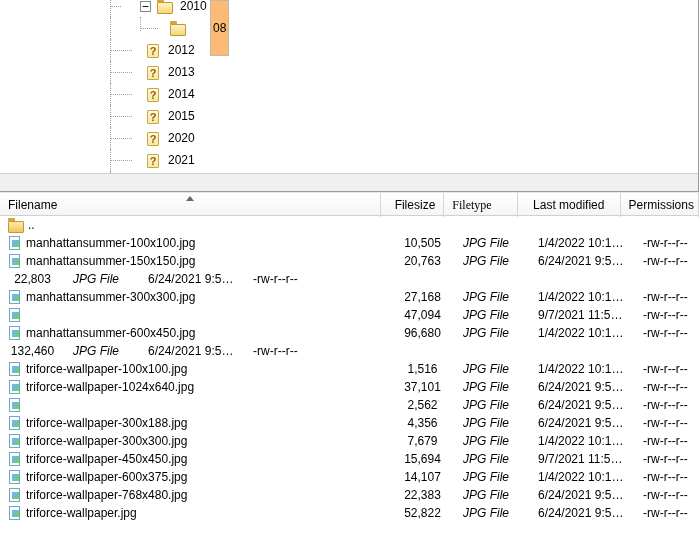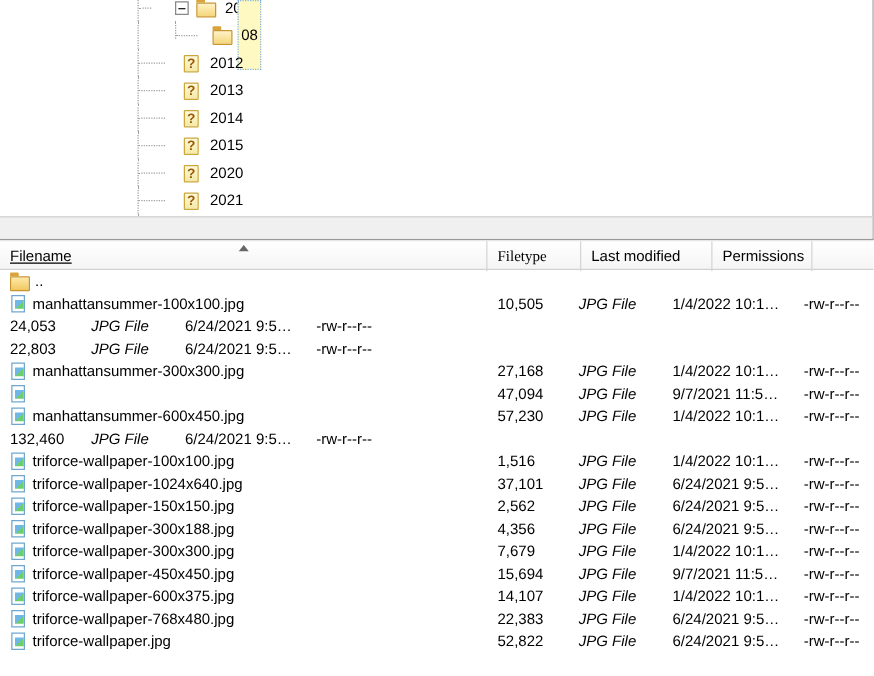--- a/index.html
+++ b/index.html
@@ -114,23 +114,24 @@
     text-align: center;
     line-height: 12px;
     font-weight: bold;
     font-size: 11px;
     color: #9a5a00;
   }
   .label {
     padding: 1px 3px;
   }
   .label.selected {
-    background: #fef9c3;
+    background: #fdba74;
     border: 1px dotted #8ab6dd;
     padding: 16px 2px;
+    margin-left: 20px;
   }
 
   .bottom-pane {
     width: 699px;
     height: 349px;
     background: #fff;
     overflow: hidden;
     position: relative;
   }
   .header-row {
@@ -171,29 +172,29 @@
     height: 18px;
     line-height: 18px;
     white-space: nowrap;
   }
   .cell {
     padding: 0 8px;
     overflow: hidden;
     text-overflow: ellipsis;
   }
   .c-name  { width: 390px; display: flex; align-items: center; }
-  .c-size  { width: 65px; text-align: left; }
+  .c-size  { width: 65px; text-align: center; }
   .c-type  { width: 75px; font-style: italic; }
   .c-date  { width: 105px; text-align: center; }
   .c-perm  { width: 64px; }
 
-  .hc-name { width: 390px; text-decoration: underline; }
+  .hc-name { width: 390px; }
   .hc-size { width: 65px; text-align: right; }
   .hc-type { width: 75px; font-family: Liberation Serif, serif; }
-  .hc-date { width: 105px; }
+  .hc-date { width: 105px; text-align: center; }
   .hc-perm { width: 80px; }
 
   .file-icon {
     width: 14px; height: 14px;
     margin-right: 4px;
     position: relative;
     flex-shrink: 0;
   }
   .file-icon.image .page {
     position: absolute;
@@ -333,20 +334,21 @@
   </div>
 </div>
 
 <div class="bottom-pane">
 
   <div class="header-row">
     <div class="hcell hc-name">
       <span>Filename</span>
       <span class="sort-caret"></span>
     </div>
+    <div class="hcell hc-size">Filesize</div>
     <div class="hcell hc-type">Filetype</div>
     <div class="hcell hc-date">Last modified</div>
     <div class="hcell hc-perm">Permissions</div>
   </div>
 
   <div class="list" id="file-list">
 
     <div class="row">
       <div class="cell c-name">
         <span class="file-icon up">
@@ -368,21 +370,29 @@
             </span>
           </span>
           <span>manhattansummer-100x100.jpg</span>
         </div>
         <div class="cell c-size">10,505</div>
         <div class="cell c-type">JPG File</div>
         <div class="cell c-date">1/4/2022 10:10:...</div>
         <div class="cell c-perm">-rw-r--r--</div>
       </div>
       <div class="row">
-        <div class="cell c-size">24,053</div>
+        <div class="cell c-name">
+          <span class="file-icon image">
+            <span class="page">
+              <span class="pic"></span>
+            </span>
+          </span>
+          <span>manhattansummer-150x150.jpg</span>
+        </div>
+        <div class="cell c-size">20,763</div>
         <div class="cell c-type">JPG File</div>
         <div class="cell c-date">6/24/2021 9:53:...</div>
         <div class="cell c-perm">-rw-r--r--</div>
       </div>
       <div class="row">
         <div class="cell c-size">22,803</div>
         <div class="cell c-type">JPG File</div>
         <div class="cell c-date">6/24/2021 9:53:...</div>
         <div class="cell c-perm">-rw-r--r--</div>
       </div>
@@ -415,21 +425,21 @@
       </div>
       <div class="row">
         <div class="cell c-name">
           <span class="file-icon image">
             <span class="page">
               <span class="pic"></span>
             </span>
           </span>
           <span>manhattansummer-600x450.jpg</span>
         </div>
-        <div class="cell c-size">57,230</div>
+        <div class="cell c-size">96,680</div>
         <div class="cell c-type">JPG File</div>
         <div class="cell c-date">1/4/2022 10:10:...</div>
         <div class="cell c-perm">-rw-r--r--</div>
       </div>
       <div class="row">
         <div class="cell c-size">132,460</div>
         <div class="cell c-type">JPG File</div>
         <div class="cell c-date">6/24/2021 9:53:...</div>
         <div class="cell c-perm">-rw-r--r--</div>
       </div>
@@ -461,21 +471,20 @@
         <div class="cell c-date">6/24/2021 9:53:...</div>
         <div class="cell c-perm">-rw-r--r--</div>
       </div>
       <div class="row">
         <div class="cell c-name">
           <span class="file-icon image">
             <span class="page">
               <span class="pic"></span>
             </span>
           </span>
-          <span>triforce-wallpaper-150x150.jpg</span>
         </div>
         <div class="cell c-size">2,562</div>
         <div class="cell c-type">JPG File</div>
         <div class="cell c-date">6/24/2021 9:53:...</div>
         <div class="cell c-perm">-rw-r--r--</div>
       </div>
       <div class="row">
         <div class="cell c-name">
           <span class="file-icon image">
             <span class="page">

